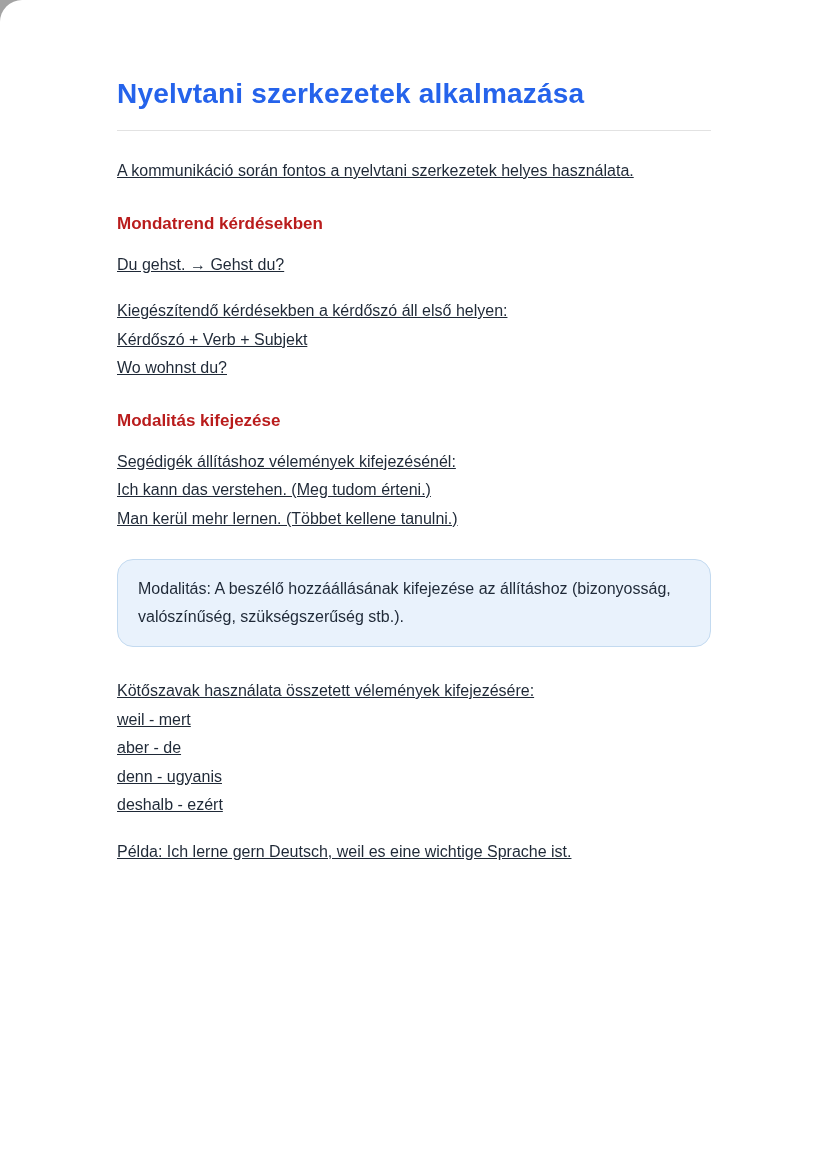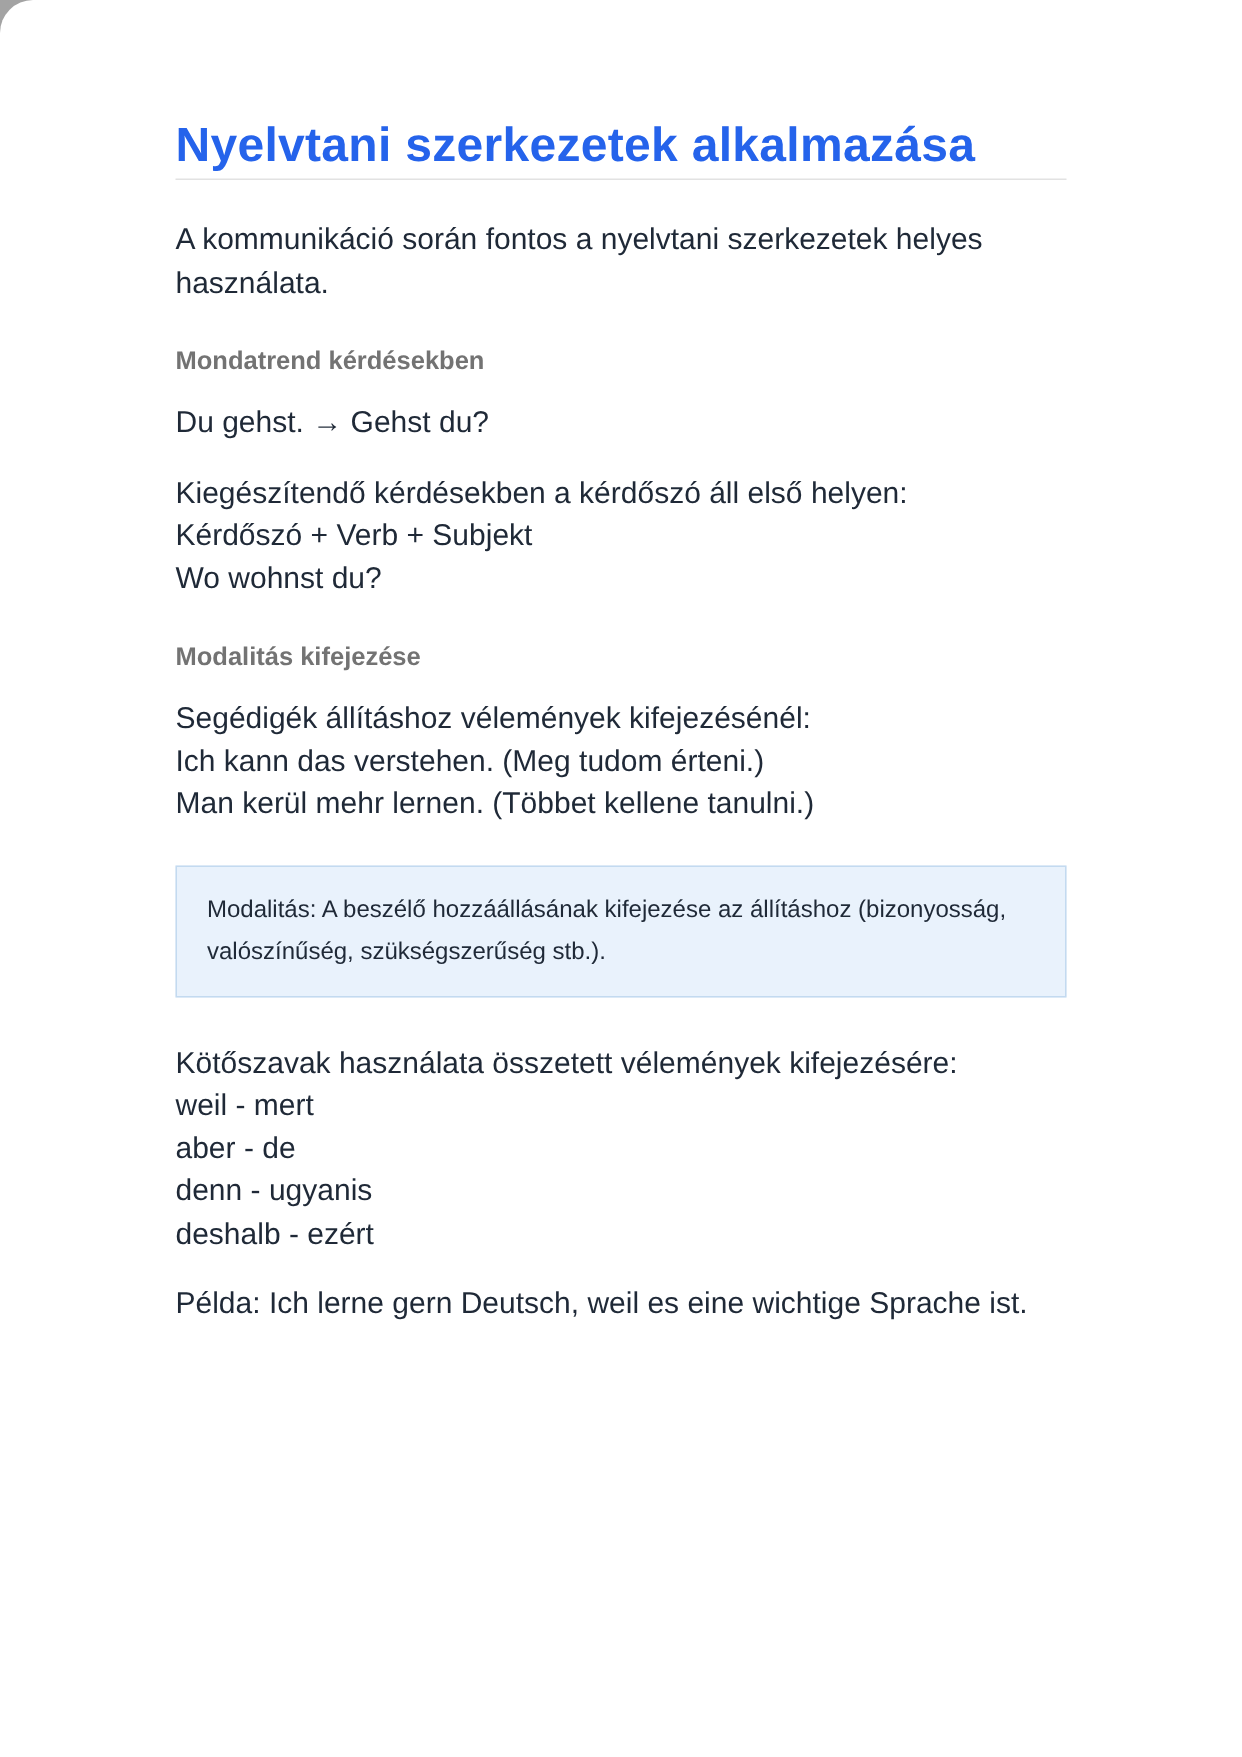--- a/index.html
+++ b/index.html
@@ -27,47 +27,48 @@
   }
   .page {
     position: relative;
     width: 594px;
     margin-left: 117px;
     padding-top: 78px;
     padding-bottom: 120px;
   }
   h1.doc-title {
     color: #2563eb;
-    font-size: 32px;
+    font-size: 28px;
     font-weight: 700;
     letter-spacing: 0.2px;
-    margin-bottom: 4px;
+    margin-bottom: 20px;
   }
   hr.title-divider {
     border: none;
     border-top: 1px solid #e2e2e2;
     margin-bottom: 26px;
   }
   .para {
-    font-size: 20px;
+    font-size: 16px;
     line-height: 28.5px;
     margin-bottom: 18px;
+    text-decoration: underline;
   }
   .para .line { display: block; }
   h2.section-heading {
-    color: #737373;
+    color: #b91c1c;
     font-size: 17px;
     font-weight: 700;
     margin-top: 28px;
     margin-bottom: 17px;
   }
   .callout {
     background: #e9f2fc;
     border: 1px solid #c3daf0;
-    border-radius: 0;
+    border-radius: 16px;
     padding: 15px 20px;
     font-size: 16px;
     line-height: 28px;
     margin: 26px 0 30px 0;
     color: #1f2937;
   }
   .para.last { margin-bottom: 0; }
 </style>
 </head>
 <body>

